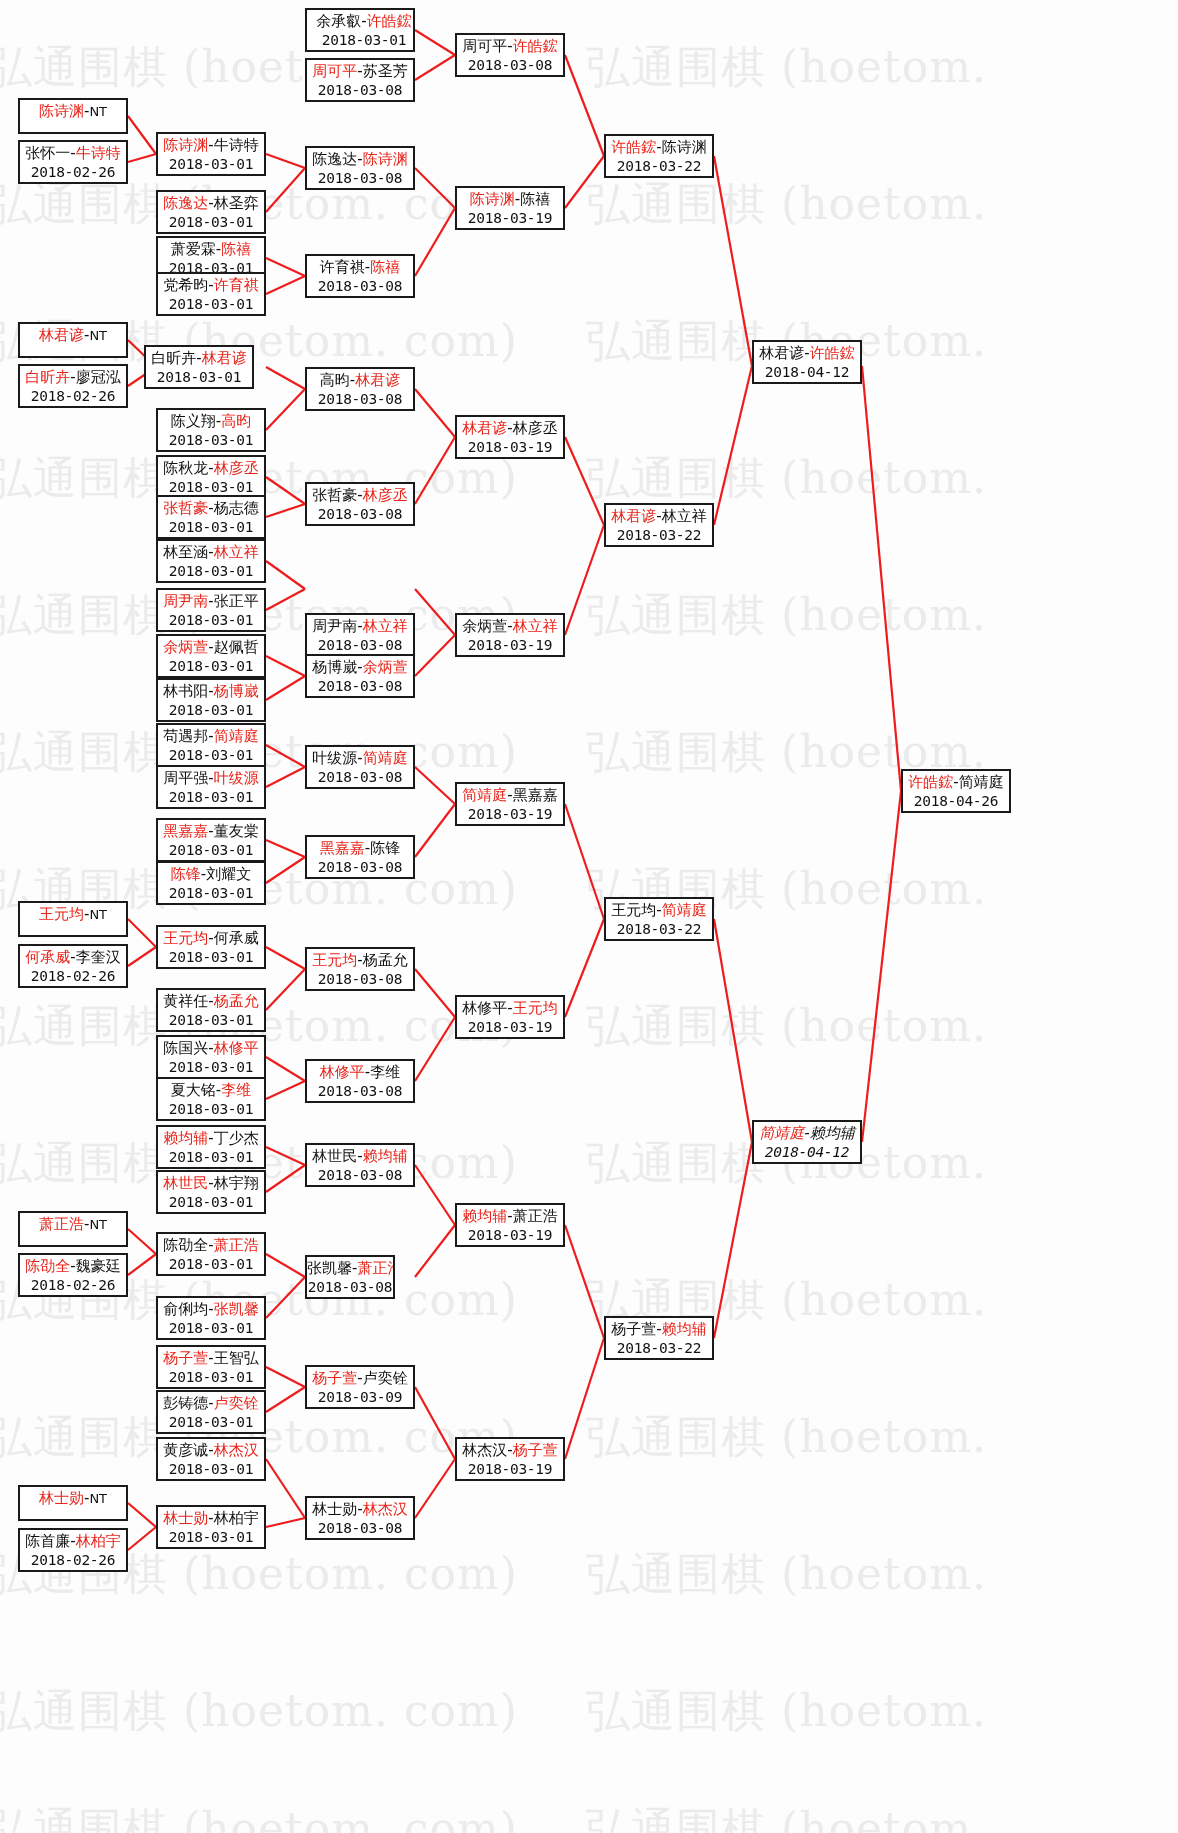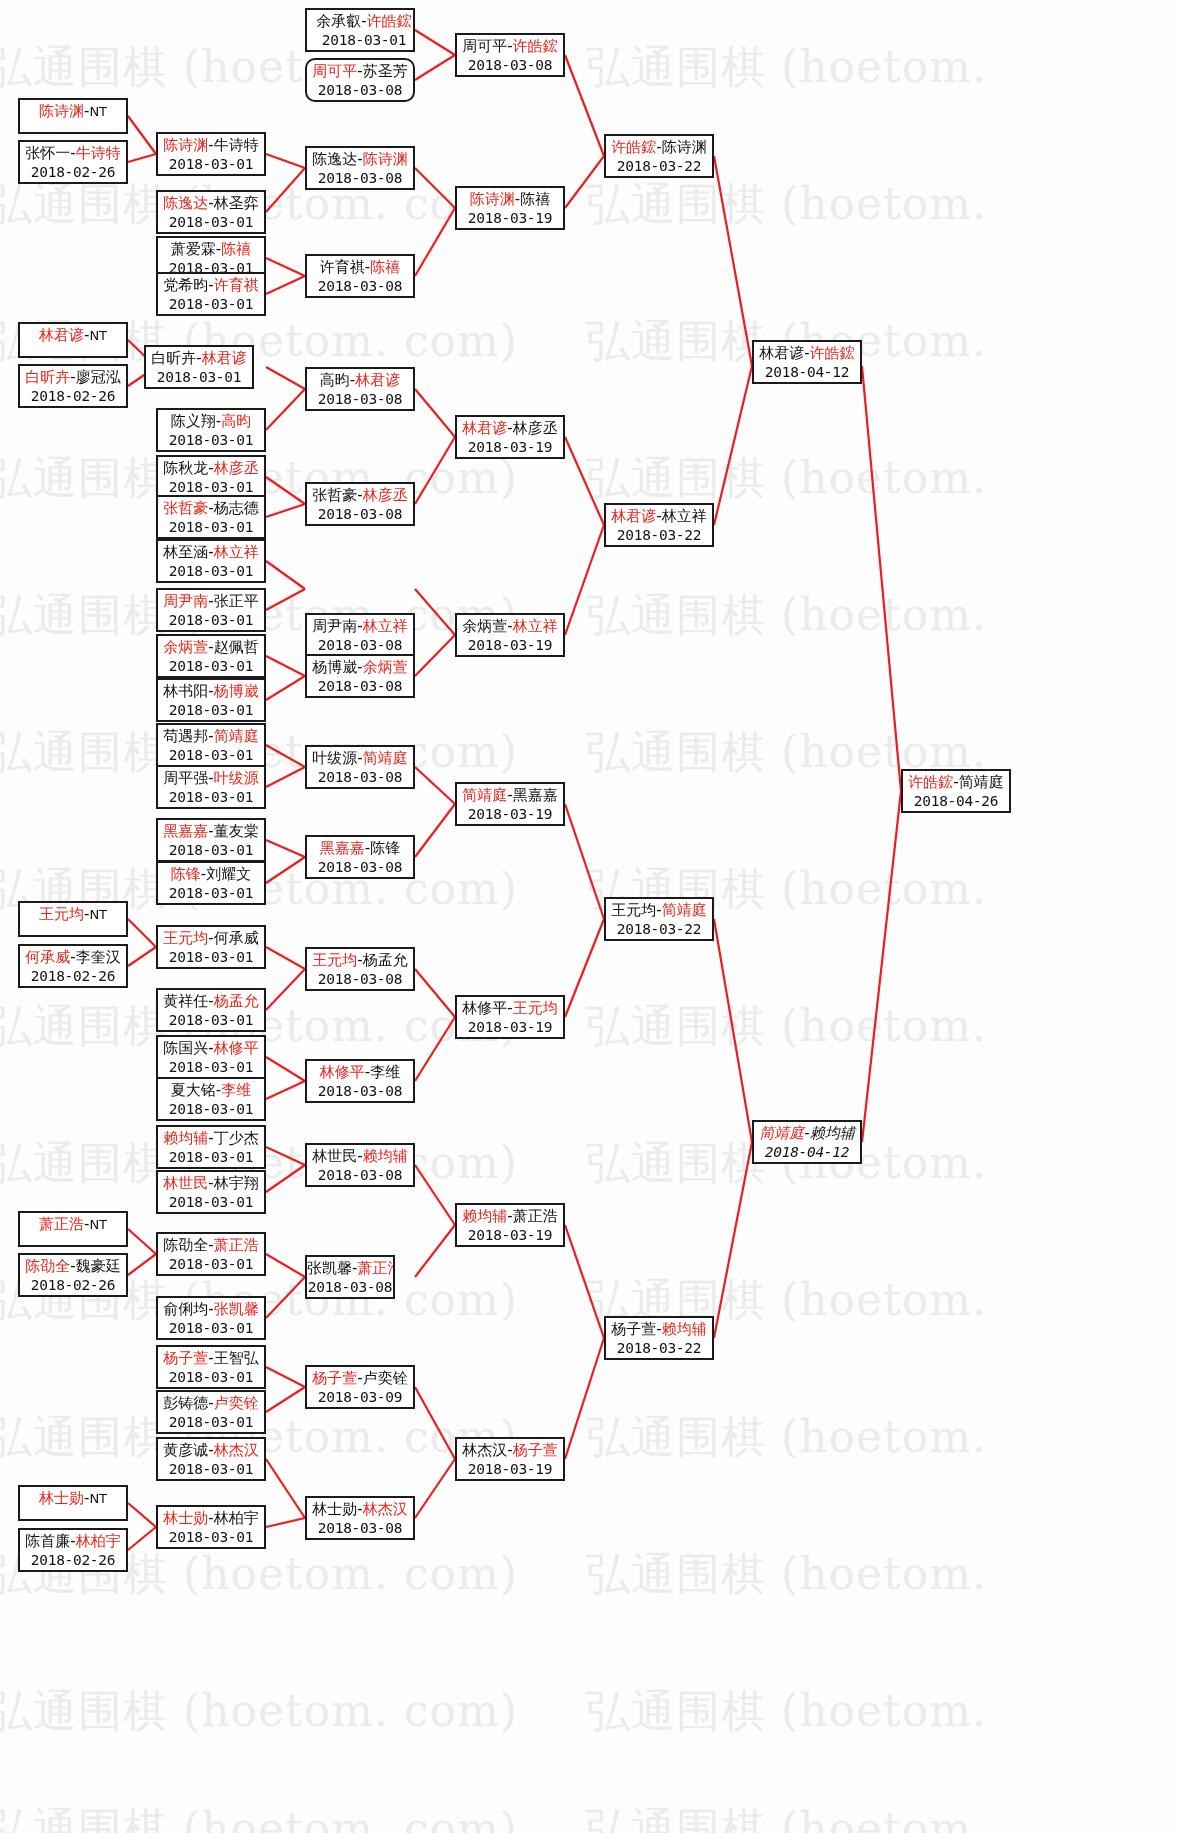--- a/index.html
+++ b/index.html
@@ -157,21 +157,21 @@
     <line x1="714" y1="1338" x2="752" y2="1142" stroke="#ee1c1c" stroke-width="2.2"></line>
     <line x1="862" y1="366" x2="901" y2="791" stroke="#ee1c1c" stroke-width="2.2"></line>
     <line x1="862" y1="1142" x2="901" y2="791" stroke="#ee1c1c" stroke-width="2.2"></line>
   </svg>
 
 <div id="boxes">
     <div class="mbox" style="left: 305px; top: 8px; width: 110px; height: 44px; padding-left: 8px;">
       <div class="pl"><span class="l">余承叡</span><span class="sep">-</span><span class="w">许皓鋐</span></div>
       <span class="dt">2018-03-01</span>
     </div>
-    <div class="mbox" style="left: 305px; top: 58px; width: 110px; height: 44px; border-radius: 10px;">
+    <div class="mbox" style="left: 305px; top: 58px; width: 110px; height: 44px;">
       <div class="pl"><span class="w">周可平</span><span class="sep">-</span><span class="l">苏圣芳</span></div>
       <span class="dt">2018-03-08</span>
     </div>
     <div class="mbox" style="left: 455px; top: 33px; width: 110px; height: 44px;">
       <div class="pl"><span class="l">周可平</span><span class="sep">-</span><span class="w">许皓鋐</span></div>
       <span class="dt">2018-03-08</span>
     </div>
     <div class="mbox" style="left: 18px; top: 98px; width: 110px; height: 36px;">
       <div class="pl"><span class="w">陈诗渊</span><span class="sep">-</span><span class="l nt">NT</span></div>
     </div>

